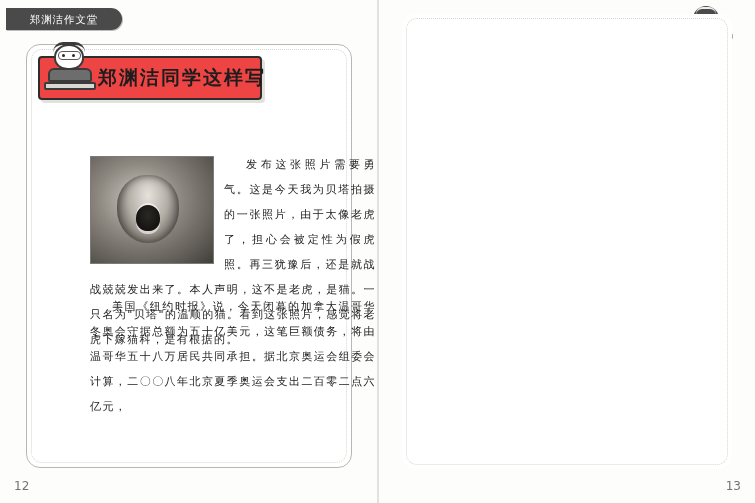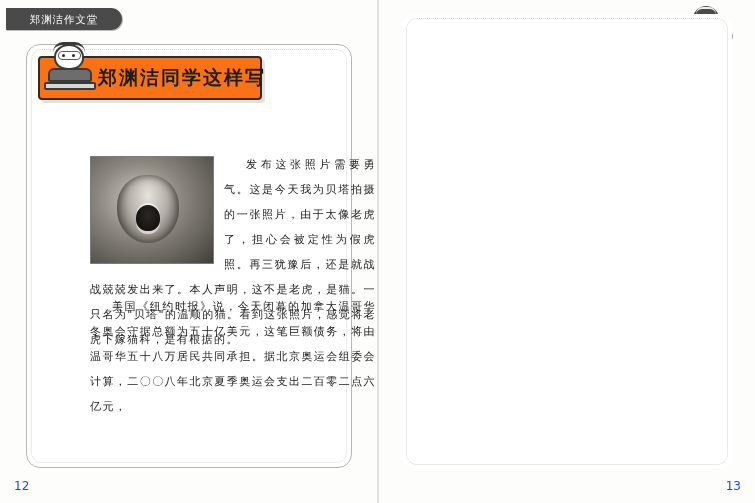--- a/index.html
+++ b/index.html
@@ -63,21 +63,21 @@
     border: 1px dotted #d8d6d1;
     border-radius: 11px;
     pointer-events: none;
   }
 
   
   .title-ribbon {
     position: absolute;
     left: 38px; top: 56px;
     width: 224px; height: 44px;
-    background: #f97316;
+    background: #ef4444;
     border: 2px solid #2d2d2d;
     border-radius: 4px;
     display: flex; align-items: center;
     padding-left: 58px;
     box-shadow: 3px 3px 0 #e3e1dc;
   }
   .title-ribbon .t {
     font-size: 19px;
     font-weight: bold;
     letter-spacing: 2px;
@@ -230,21 +230,21 @@
   }
   #lp-para-2 { left: 46px; top: 294px; width: 286px; }
 
   .indent { text-indent: 2em; display: block; }
 
   
   .page-num {
     position: absolute;
     bottom: 10px;
     font-size: 12px;
-    color: #1d4ed8;
+    color: #737373;
     font-family: "DejaVu Sans", sans-serif;
   }
   .page-num.left  { left: 14px; }
   .page-num.right { right: 14px; }
 </style>
 </head>
 <body>
 
 <div id="page">
 

